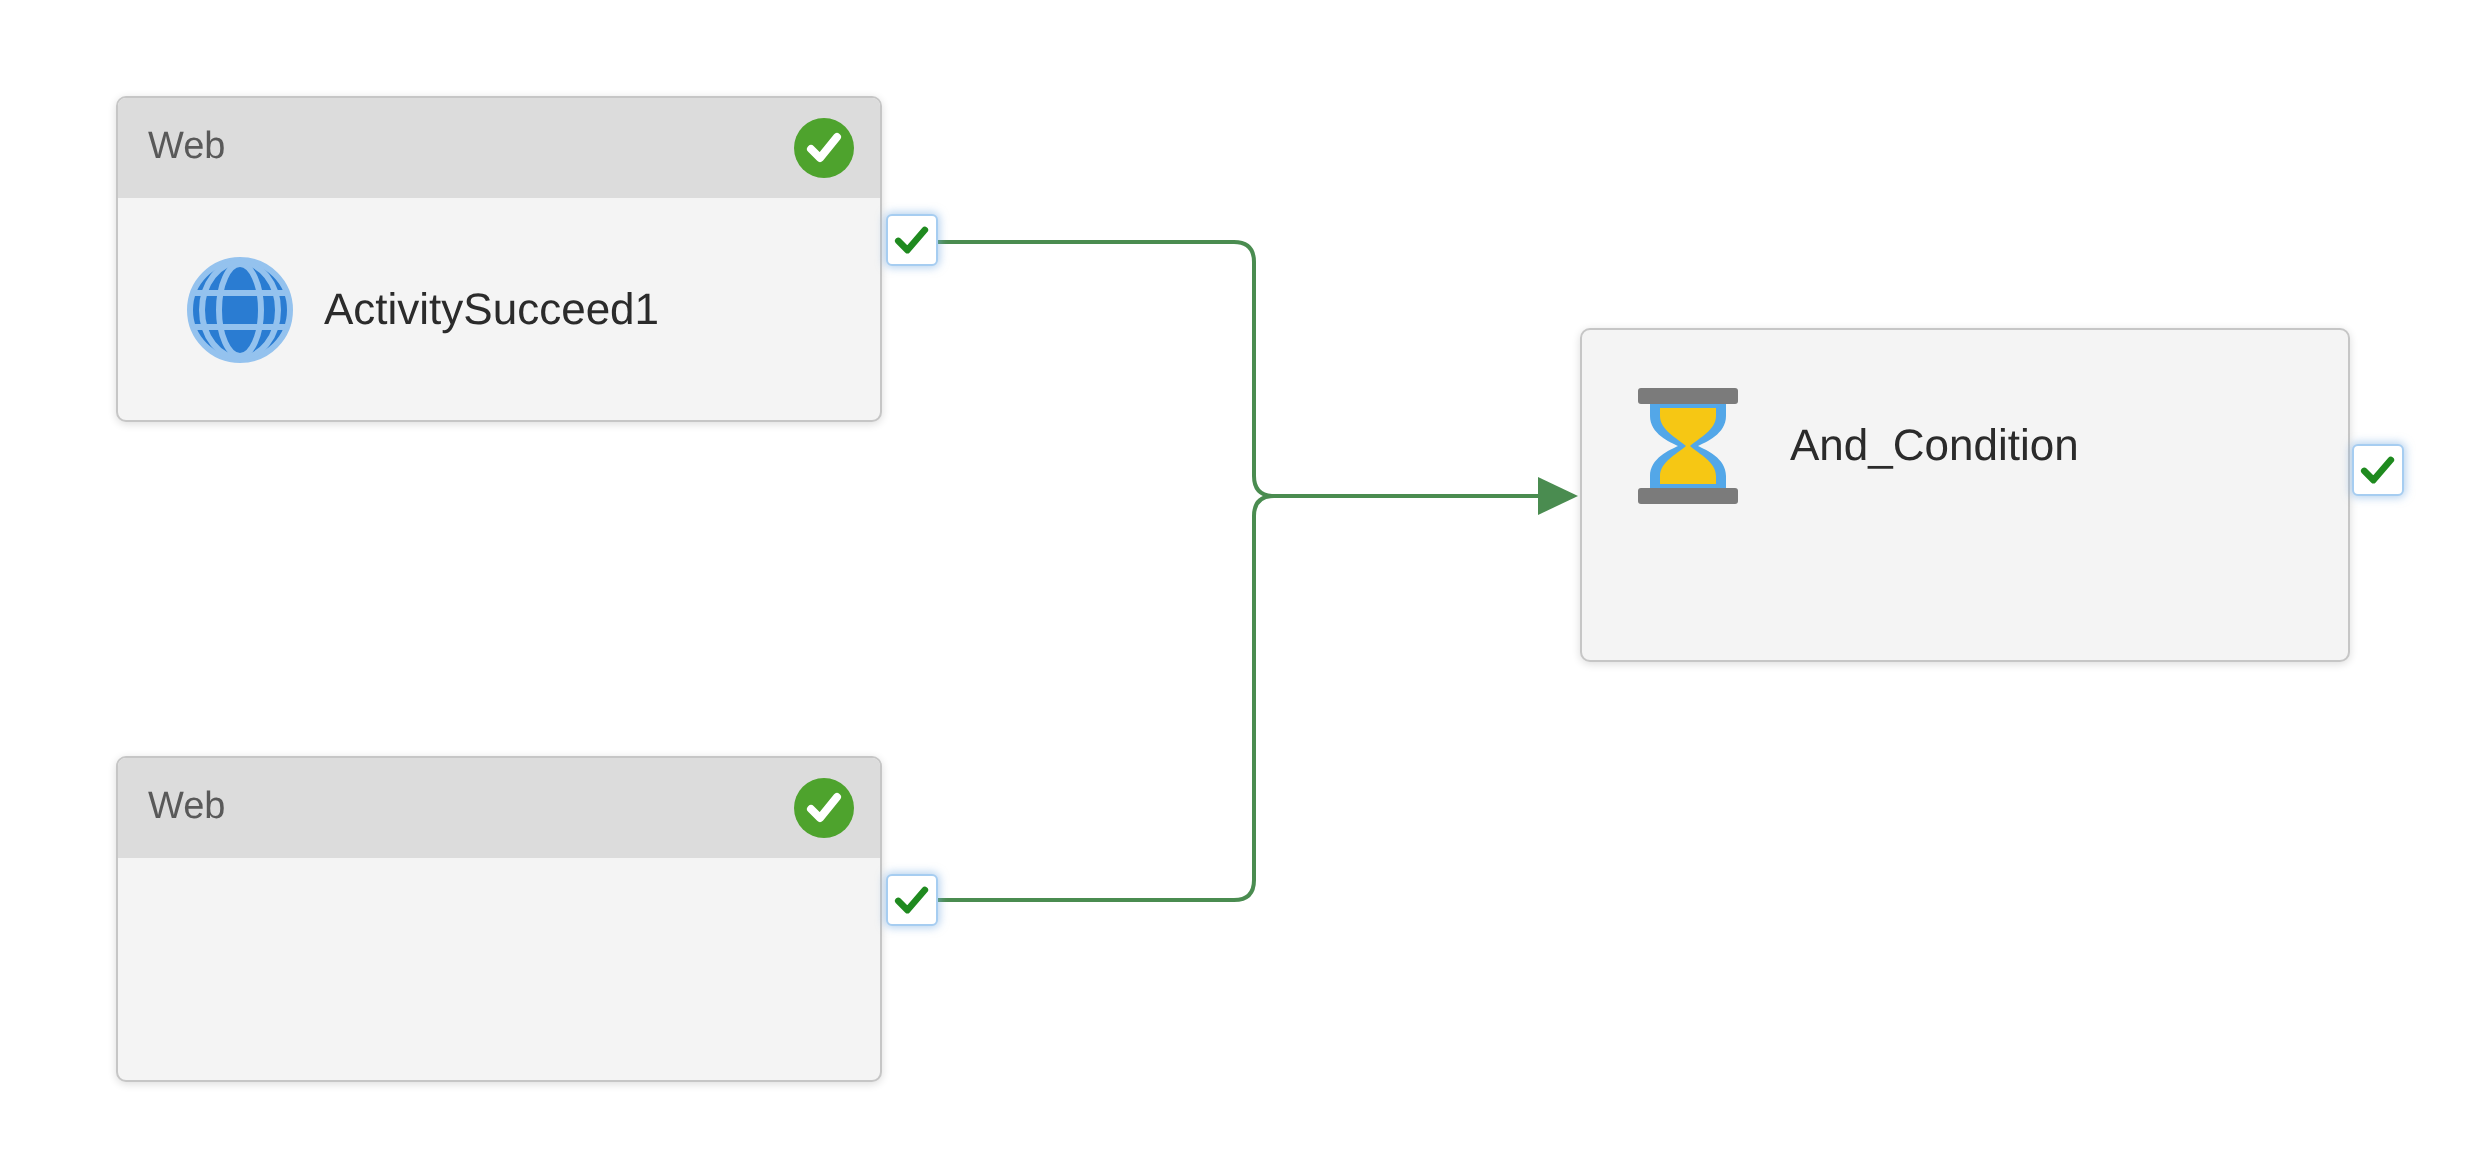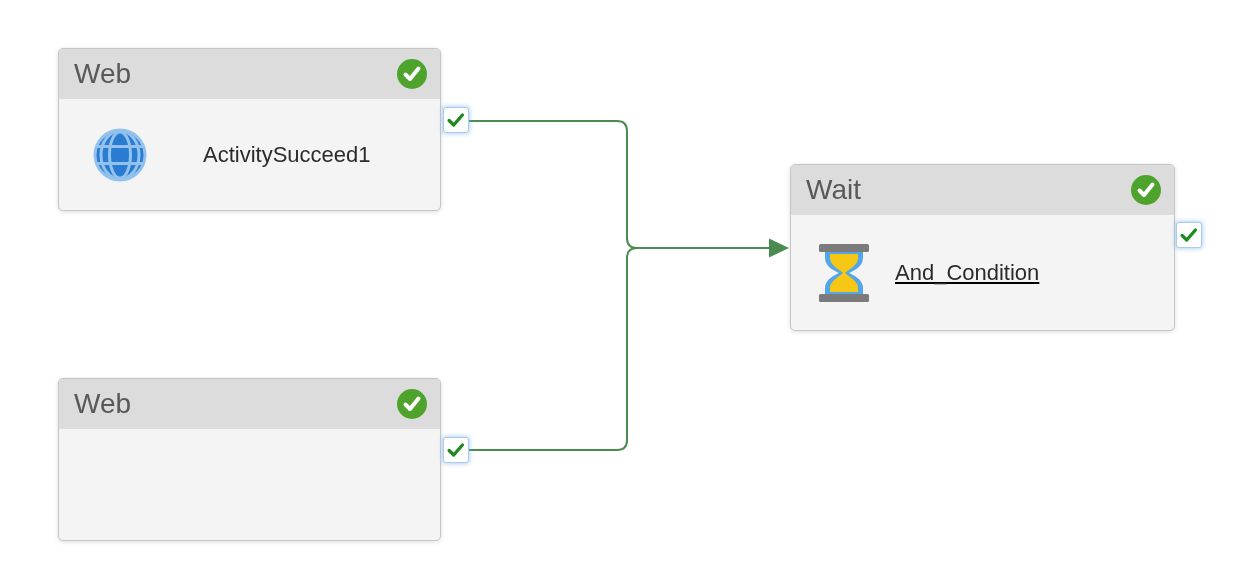--- a/index.html
+++ b/index.html
@@ -33,31 +33,31 @@
   .node-header{
     height:50px;
     background:#dcdcdc;
     border-radius:4px 4px 0 0;
     display:flex;align-items:center;
     padding:0 13px 0 15px;
     box-sizing:border-box;
   }
   .type-label{
     flex:1;
-    font-size:28px;
+    font-size:19px;
     color:#595959;
   }
   .badge{width:30px;height:30px;flex:0 0 auto;display:block;}
   .node-body{
     height:calc(100% - 50px);
     display:flex;align-items:center;
     box-sizing:border-box;
   }
-  .node-1 .node-body,.node-2 .node-body{padding-left:33px;gap:41px;}
-  .node-3 .node-body{padding-left:21px;text-decoration:underline;}
+  .node-1 .node-body,.node-2 .node-body{padding-left:33px;}
+  .node-3 .node-body{padding-left:21px;}
   .activity-icon{flex:0 0 auto;display:block;}
   .name-label{
     font-size:22px;
     color:#2b2b2b;
     white-space:nowrap;
   }
   .node-1 .name-label,.node-2 .name-label{margin-left:14px;}
   .node-3 .name-label{margin-left:19px;}
   .port{
     position:absolute;
@@ -116,27 +116,20 @@
       </svg>
     </div>
     <div class="port">
       <svg width="22" height="22" viewBox="0 0 24 24">
         <polyline points="4.5,12.5 9.5,17.5 19,6.5" fill="none" stroke="#1f8a1f" stroke-width="3.6" stroke-linecap="round" stroke-linejoin="round"></polyline>
       </svg>
     </div>
   </div>
 
   <div class="node node-3">
-    <div class="node-header">
-      <span class="type-label">Wait</span>
-      <svg class="badge" viewBox="0 0 30 30">
-        <circle cx="15" cy="15" r="15" fill="#4ea32d"></circle>
-        <polyline points="8.5,15.5 13,20 21.5,9.5" fill="none" stroke="#ffffff" stroke-width="4" stroke-linecap="round" stroke-linejoin="round"></polyline>
-      </svg>
-    </div>
     <div class="node-body">
       <svg class="activity-icon" width="64" height="62" viewBox="0 0 64 62">
         <path d="M13 7 H51 V16 C51 25 41 29 37 31 C41 33 51 37 51 46 V55 H13 V46 C13 37 23 33 27 31 C23 29 13 25 13 16 Z" fill="#53a7e8"></path>
         <path d="M18 12 H46 V16 C46 23 37.5 27 33 31 C37.5 35 46 39 46 46 V50 H18 V46 C18 39 26.5 35 31 31 C26.5 27 18 23 18 16 Z" fill="#f6c714"></path>
         <rect x="7" y="2" width="50" height="8" rx="1.5" fill="#7b7b7b"></rect>
         <rect x="7" y="52" width="50" height="8" rx="1.5" fill="#7b7b7b"></rect>
       </svg>
       <span class="name-label">And_Condition</span>
     </div>
     <div class="port">

